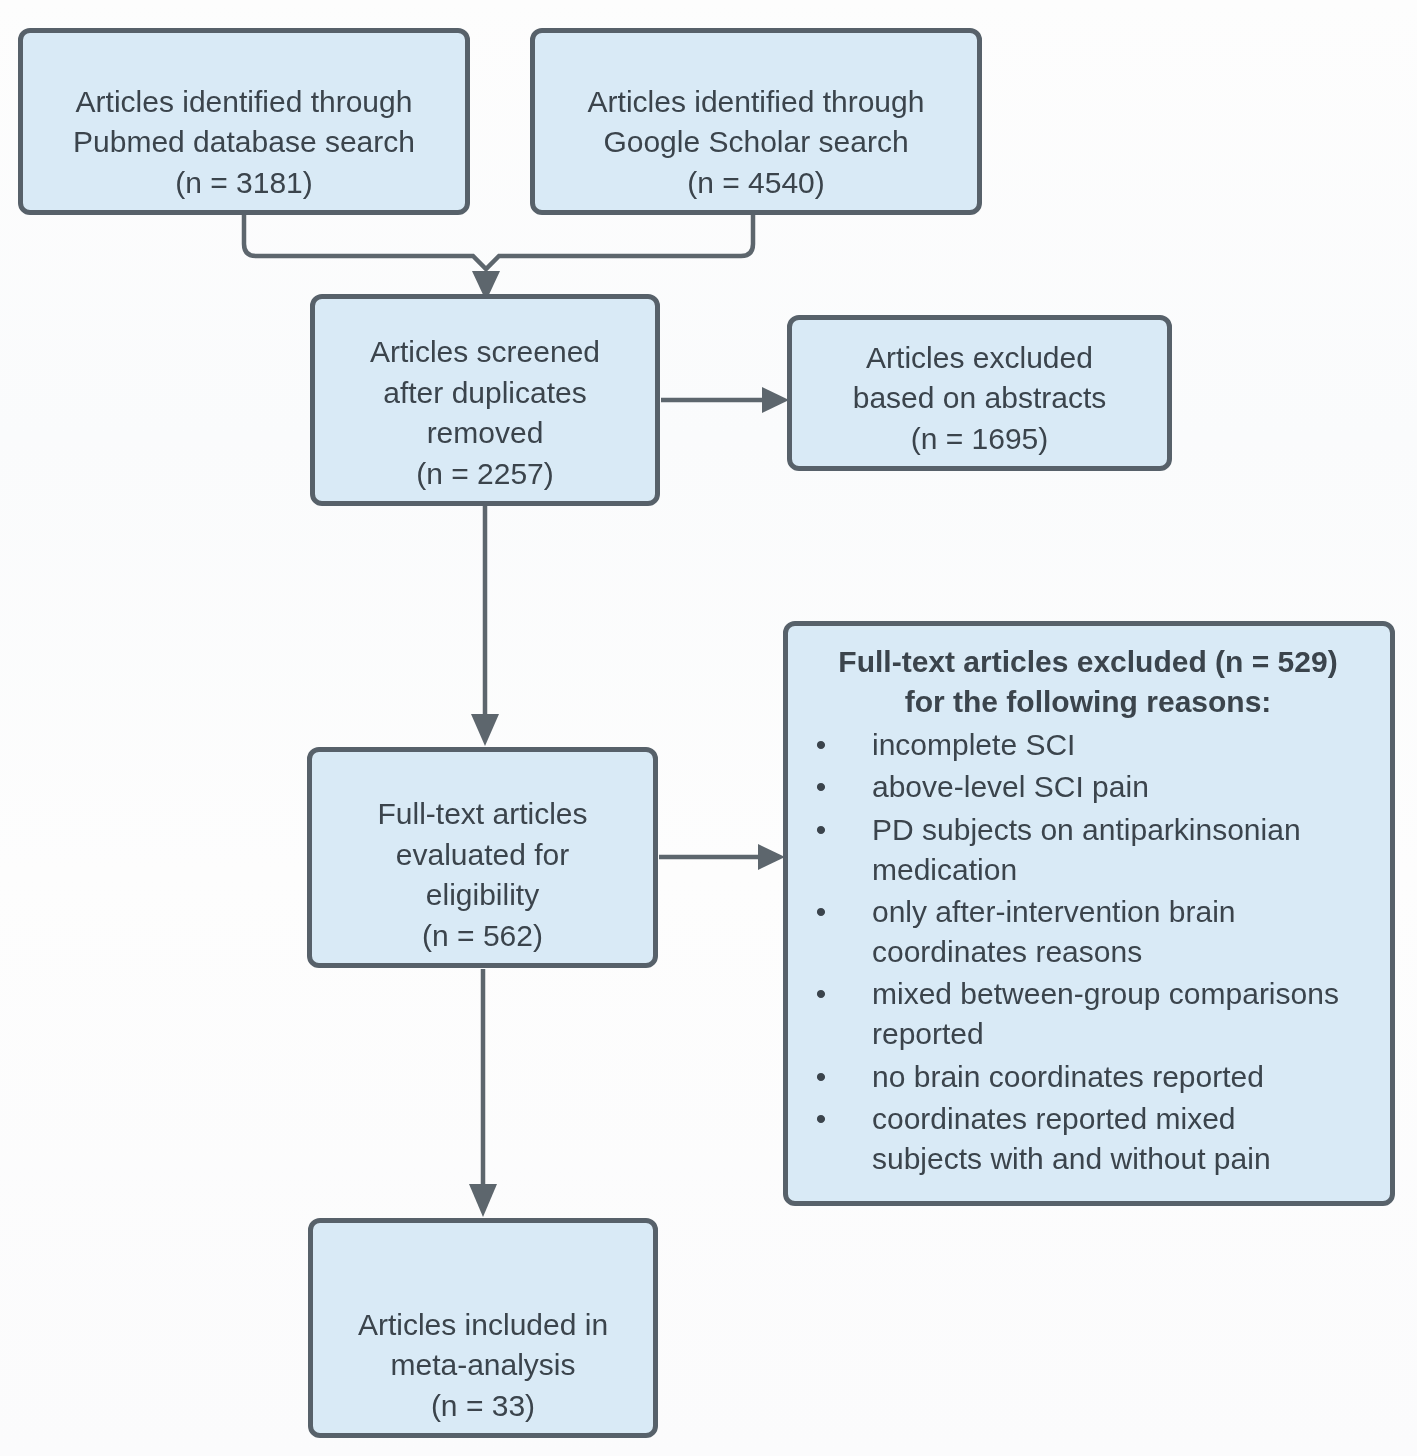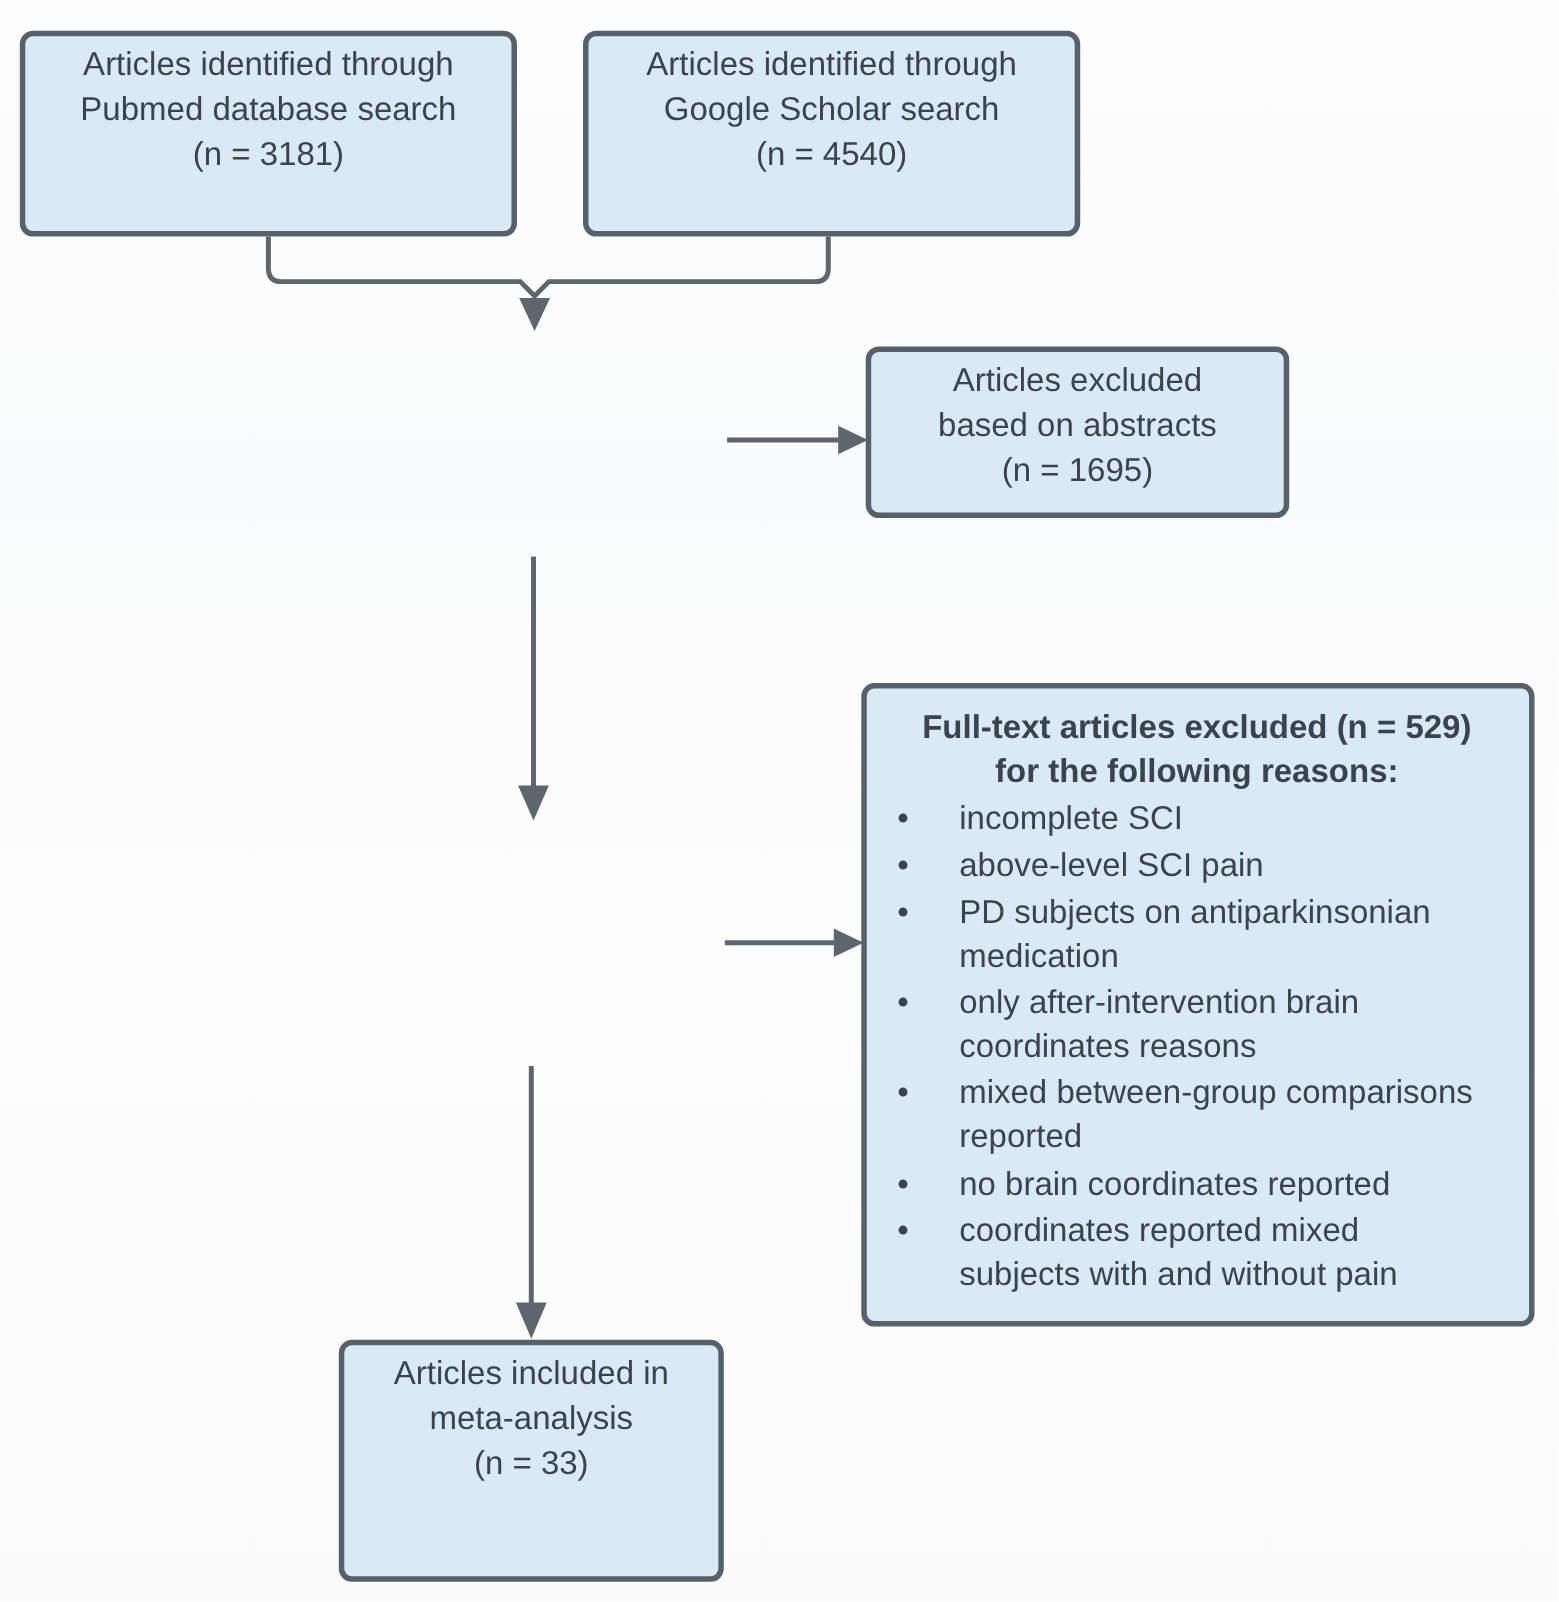--- a/index.html
+++ b/index.html
@@ -20,21 +20,21 @@
     left: 0; top: 0;
     width: 1417px; height: 1456px;
     pointer-events: none;
   }
   .node {
     position: absolute;
     background: #d9eaf6;
     border: 5px solid #57616a;
     border-radius: 12px;
     display: flex;
-    align-items: flex-start;
+    align-items: flex-end;
     justify-content: center;
     text-align: center;
   }
   .node .box-label {
     white-space: pre-line;
     font-size: 30px;
     line-height: 1.36;
     padding: 6px 10px;
   }
   .node-pubmed    { left: 18px;  top: 28px;   width: 452px; height: 187px; }
@@ -104,27 +104,39 @@
 Pubmed database search
 (n = 3181)</div>
   </div>
 
   <div class="node node-scholar">
     <div class="box-label">Articles identified through
 Google Scholar search
 (n = 4540)</div>
   </div>
 
+  <div class="node node-screened">
+    <div class="box-label">Articles screened
+after duplicates
+removed
+(n = 2257)</div>
+  </div>
 
   <div class="node node-abstracts">
     <div class="box-label">Articles excluded
 based on abstracts
 (n = 1695)</div>
   </div>
 
+  <div class="node node-fulltext">
+    <div class="box-label">Full-text articles
+evaluated for
+eligibility
+(n = 562)</div>
+  </div>
 
   <div class="node node-excluded">
     <div class="excluded-title">Full-text articles excluded (n = 529)
 for the following reasons:</div>
 
     <div class="reason-row">
       <span class="reason-bullet">•</span>
       <span class="reason-text"> incomplete SCI</span>
     </div>
     <div class="reason-row">

